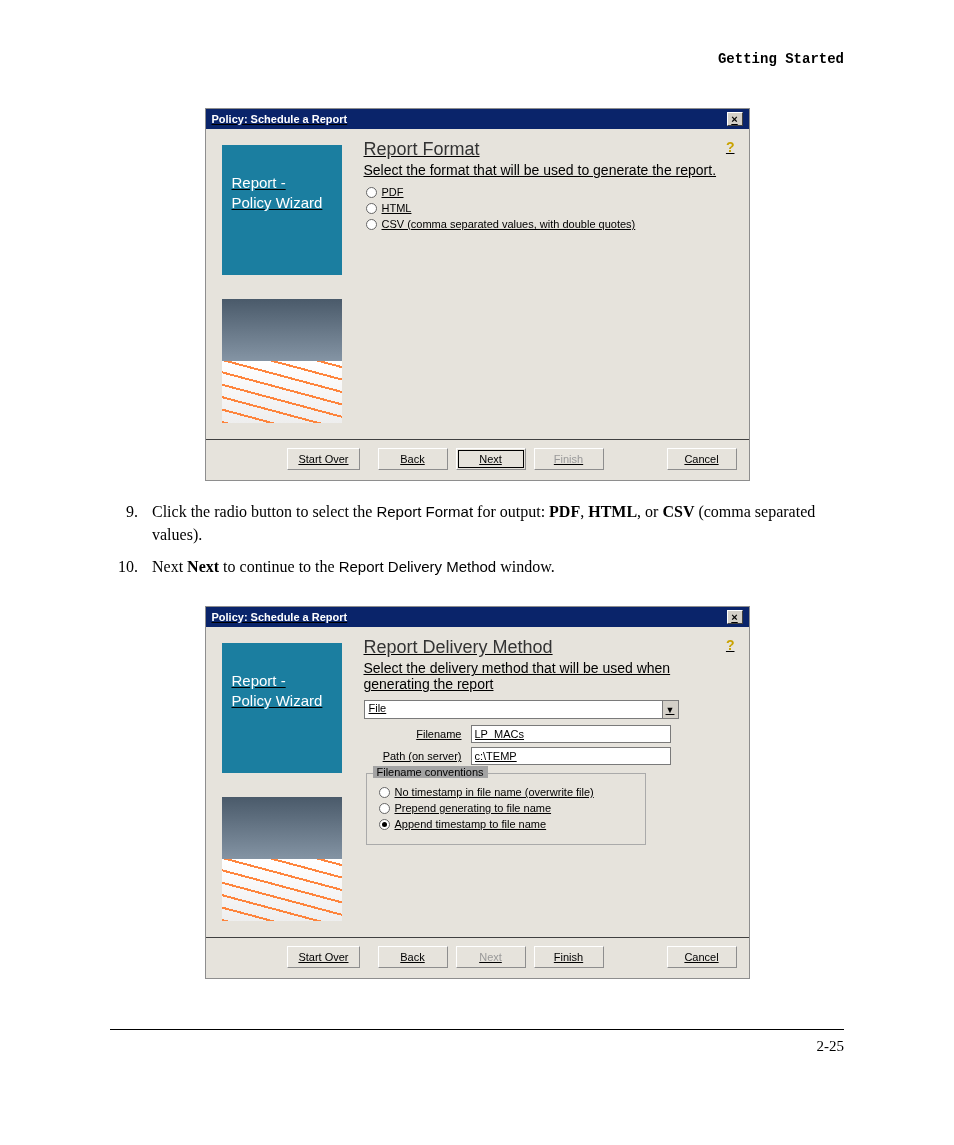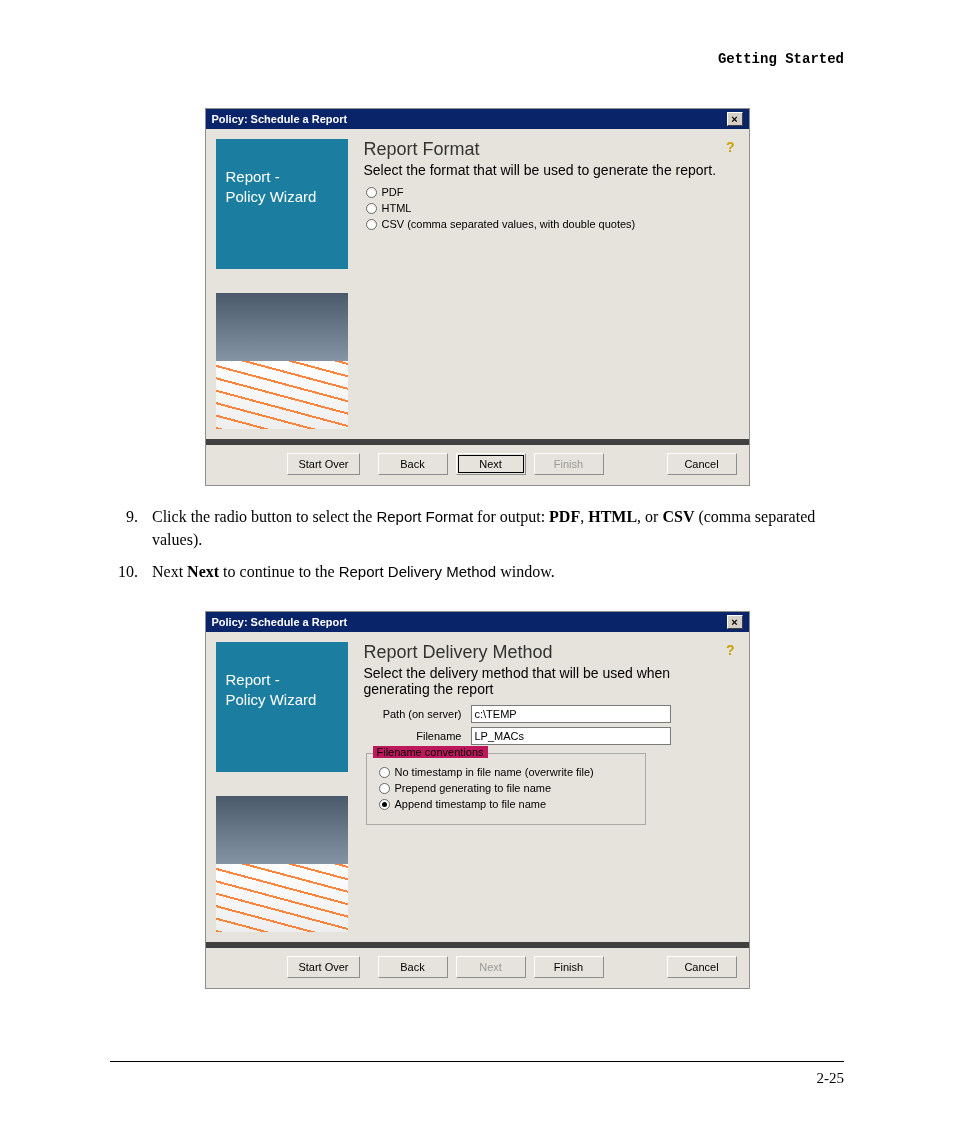--- a/index.html
+++ b/index.html
@@ -25,20 +25,21 @@
   .header-block .h2 { font-weight: normal; }
 
   
   .dialog {
     width: 545px;
     margin: 0 auto 20px auto;
     border: 1px solid #8e8e8e;
     background: #e6e3dc;
     font-family: Tahoma, Arial, sans-serif;
     font-size: 11px;
+    text-decoration: underline;
   }
   .dialog .titlebar {
     background: #0a246a;
     color: #fff;
     padding: 3px 6px;
     display: flex;
     justify-content: space-between;
     align-items: center;
     font-weight: bold;
     font-size: 11px;
@@ -55,21 +56,21 @@
     font-size: 11px;
     line-height: 1;
     font-family: Arial, sans-serif;
   }
   .dialog-body {
     display: flex;
     height: 310px;
   }
   .side {
     width: 152px;
-    padding: 10px;
+    padding: 16px;
     display: flex;
     flex-direction: column;
     gap: 24px;
   }
   .side-title {
     background: #1b7ea0;
     color: #fff;
     font-family: Tahoma, Arial, sans-serif;
     font-size: 15px;
     padding: 28px 10px 40px 10px;
@@ -174,29 +175,29 @@
   .fieldset {
     border: 1px solid #aaa;
     margin: 8px 2px 0 2px;
     padding: 8px 10px 10px 10px;
     position: relative;
     width: 280px;
   }
   .fieldset .legend {
     position: absolute;
     top: -8px; left: 6px;
-    background: #be185d;
+    background: #a3a3a3;
     padding: 0 4px;
     font-size: 11px;
   }
   .btn-row {
     display: flex;
     padding: 8px 12px 10px 12px;
     gap: 8px;
-    border-top: 6px solid #404040;
+    border-top: 1px solid #404040;
   }
   .btn-row .spacer { flex: 1; }
   .wbtn {
     min-width: 70px;
     height: 22px;
     background: #e6e3dc;
     border: 1px solid #8e8e8e;
     border-top-color: #fff;
     border-left-color: #fff;
     font-size: 11px;
@@ -226,21 +227,21 @@
     font-size: 16px;
     line-height: 1.4;
   }
   .step .num { width: 28px; text-align: right; flex-shrink: 0; }
   .step .body { flex: 1; }
   .sans { font-family: Arial, Helvetica, sans-serif; font-size: 15px; }
   .bold { font-weight: bold; }
 
   .footer {
     border-top: 1px solid #000;
-    margin-top: 72px;
+    margin-top: 50px;
     padding-top: 8px;
     text-align: right;
     font-size: 15px;
   }
 </style>
 </head>
 <body>
 
 <div class="page">
 
@@ -320,27 +321,31 @@
           <div>Policy Wizard</div>
         </div>
         <div class="side-img"></div>
       </div>
       <div class="content">
         <div class="content-head">
           <span>Report Delivery Method</span>
           <span class="help-q">?</span>
         </div>
         <div class="content-sub">Select the delivery method that will be used when generating the report</div>
+        <div class="dd">
+          <div class="dd-val">File</div>
+          <div class="dd-btn">▼</div>
+        </div>
+        <div class="field-row">
+          <span class="lbl">Filename</span>
+          <input class="text-in" style="width: 200px;" value="LP_MACs">
+        </div>
         <div class="field-row">
           <span class="lbl">Path (on server)</span>
           <input class="text-in" style="width: 200px;" value="c:\TEMP">
-        </div>
-        <div class="field-row">
-          <span class="lbl">Filename</span>
-          <input class="text-in" style="width: 200px;" value="LP_MACs">
         </div>
         <div class="fieldset">
           <div class="legend">Filename conventions</div>
           <div class="radio-row">
             <span class="radio"></span>
             <span>No timestamp in file name (overwrite file)</span>
           </div>
           <div class="radio-row">
             <span class="radio"></span>
             <span>Prepend generating to file name</span>

